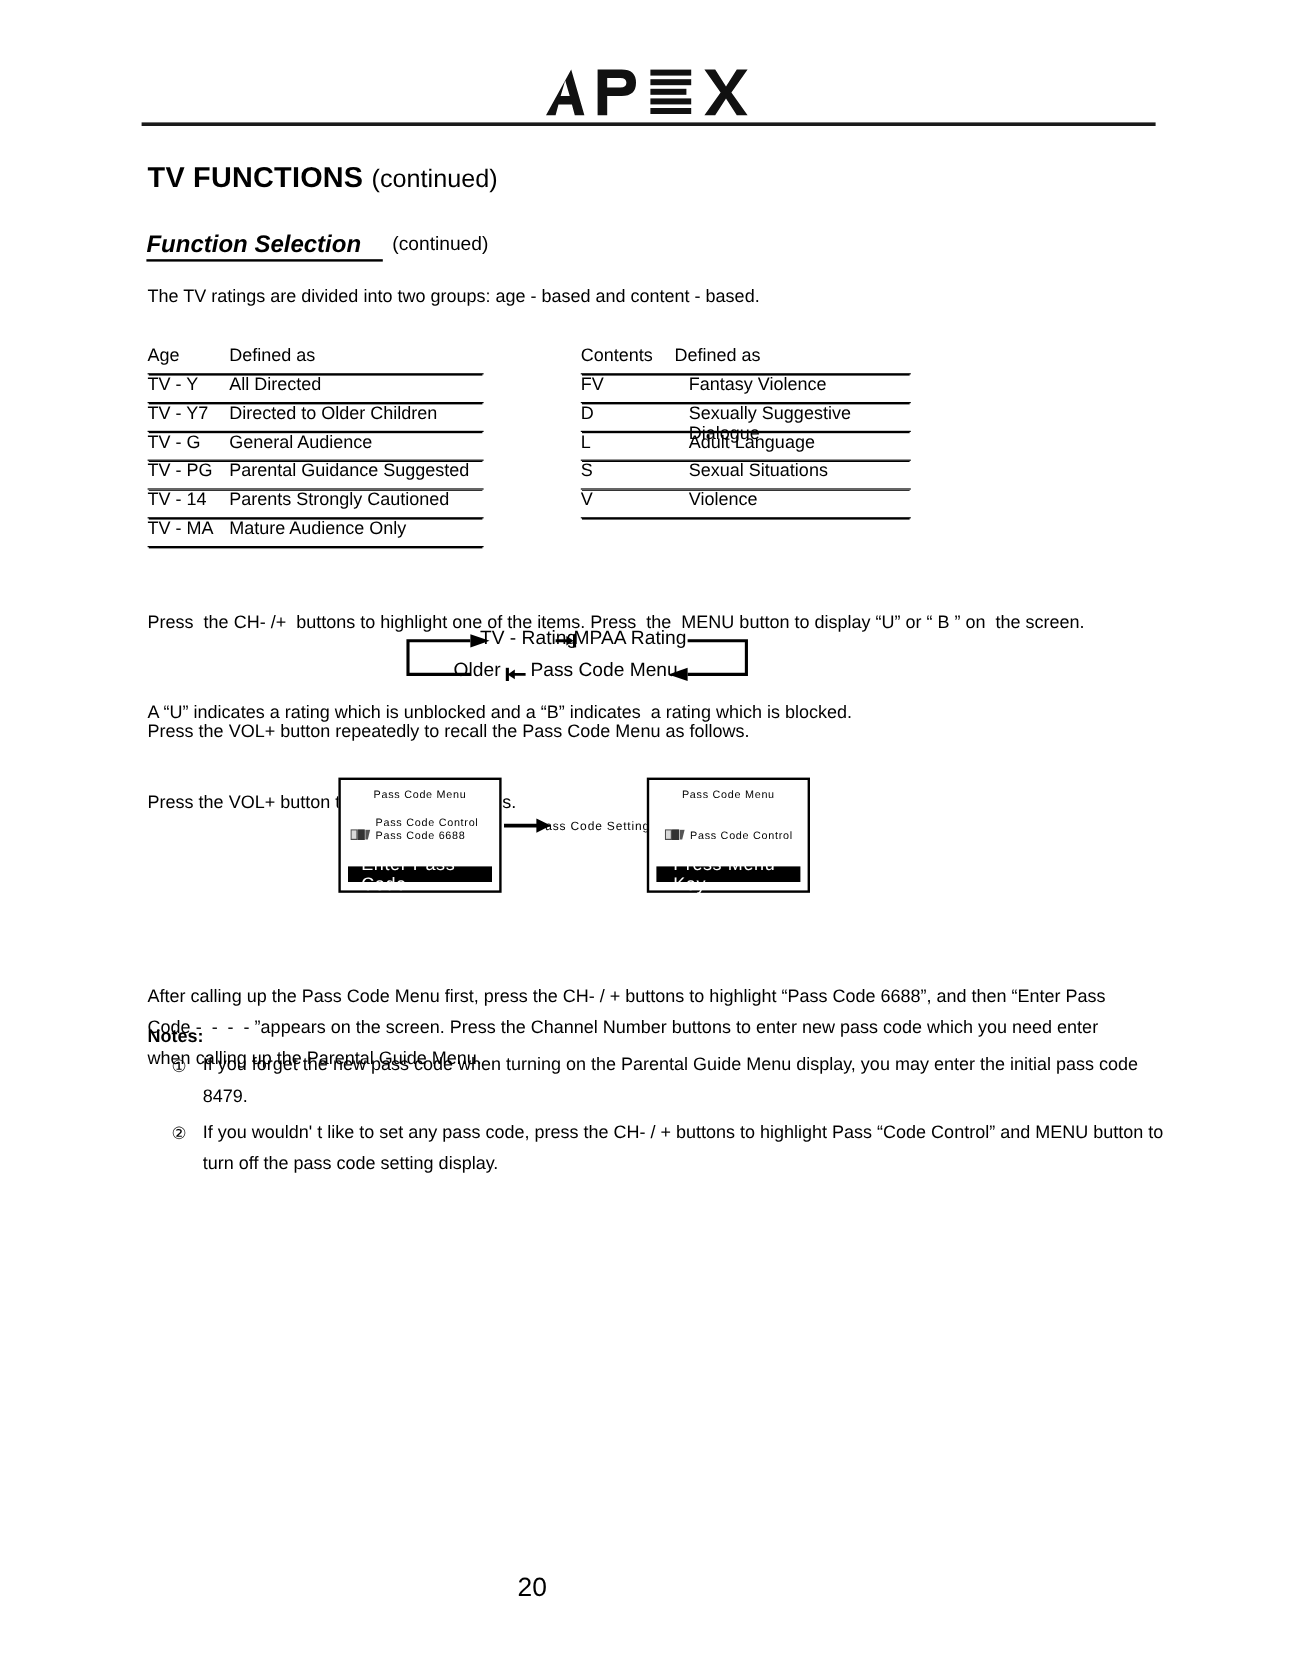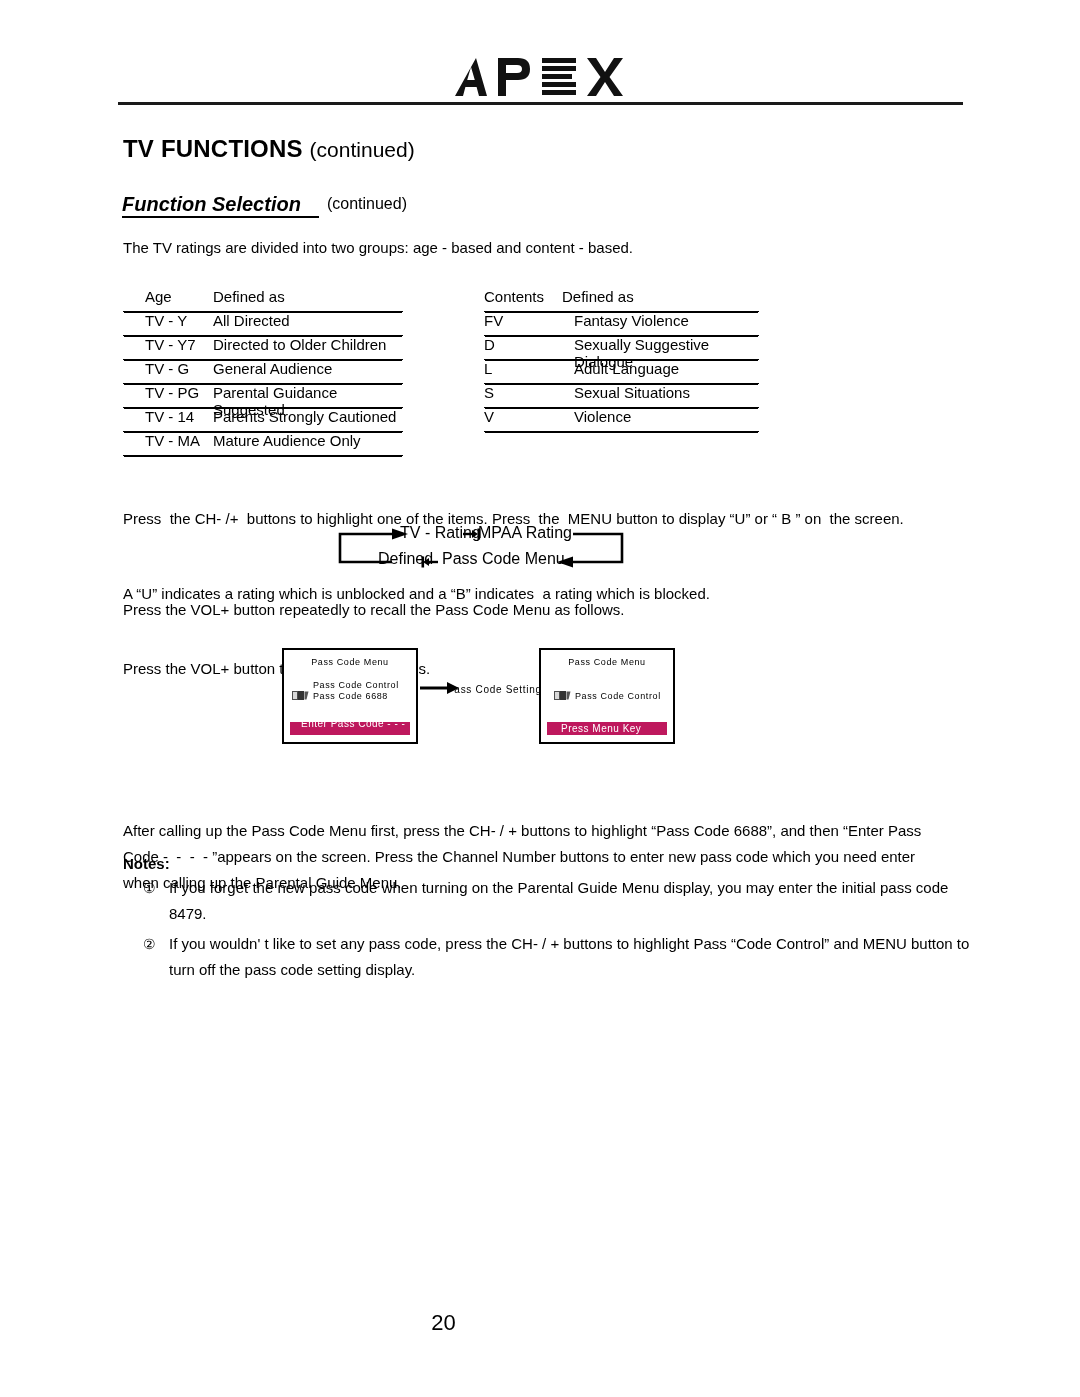--- a/index.html
+++ b/index.html
@@ -126,21 +126,21 @@
 
   .rrow {
     display: flex;
     align-items: baseline;
     height: 22px;
     border-bottom: 1px solid #000;
     box-shadow: 0 2px 0 -1px #000;
     padding-bottom: 1px;
   }
   .rrow.head { border-bottom: 1px solid #000; box-shadow: 0 2px 0 -1px #000; }
-  .rtable.age .c1 { flex: 0 0 68px; margin-left: 22px; }
+  .rtable.age .c1 { flex: 0 0 68px; }
   .rtable.age .c2 { flex: 1 1 auto; }
   .rtable.contents .c1 { flex: 0 0 78px; }
   .rtable.contents .c2 { flex: 1 1 auto; }
   .rtable.contents .body .c2 { padding-left: 12px; }
 
   
   .cycle {
     position: absolute;
     left: 330px;
     top: 524px;
@@ -192,23 +192,23 @@
   }
   .osd.left .cursor-icon  { left: 8px;  top: 41px; }
   .osd.right .cursor-icon { left: 13px; top: 41px; }
 
   .osd-bar {
     position: absolute;
     left: 6px;
     right: 6px;
     bottom: 7px;
     height: 13px;
-    background: #be185d;
+    background: #000000;
     color: #fff;
-    font-size: 10px;
+    font-size: 15px;
     letter-spacing: 0.5px;
     display: flex;
     align-items: center;
     justify-content: center;
     margin-top: 20px;
   }
   .osd.left .osd-bar { justify-content: flex-start; padding-left: 11px; }
   .osd.right .osd-bar { justify-content: flex-start; padding-left: 14px; }
 
   .osd-arrow-label {
@@ -352,21 +352,21 @@
       <line x1="133" y1="10" x2="145" y2="10" stroke="#000" stroke-width="2.4"></line>
       <path d="M142 6 L148 10 L142 14 Z" fill="#000"></path>
       <rect x="147.5" y="4.5" width="2.6" height="11" fill="#000"></rect>
 
       <line x1="96" y1="38" x2="108" y2="38" stroke="#000" stroke-width="2.4"></line>
       <path d="M99 34 L93 38 L99 42 Z" fill="#000"></path>
       <rect x="91.5" y="32.5" width="2.6" height="11" fill="#000"></rect>
     </svg>
     <span class="lbl cyc-tv">TV - Rating</span>
     <span class="lbl cyc-mpaa">MPAA  Rating</span>
-    <span class="lbl cyc-sys">Defined</span>
+    <span class="lbl cyc-sys">Older</span>
     <span class="lbl cyc-pcm">Pass Code Menu</span>
   </div>
 
   <div class="para recall">Press the VOL+ button repeatedly to recall the Pass Code Menu as follows.</div>
 
   <div class="osd left">
     <div class="osd-title">Pass  Code  Menu</div>
     <div class="osd-line osd-l1">Pass  Code  Control</div>
     <div class="osd-line osd-l2">Pass  Code  6688</div>
     <svg class="cursor-icon" viewBox="0 0 17 9">

